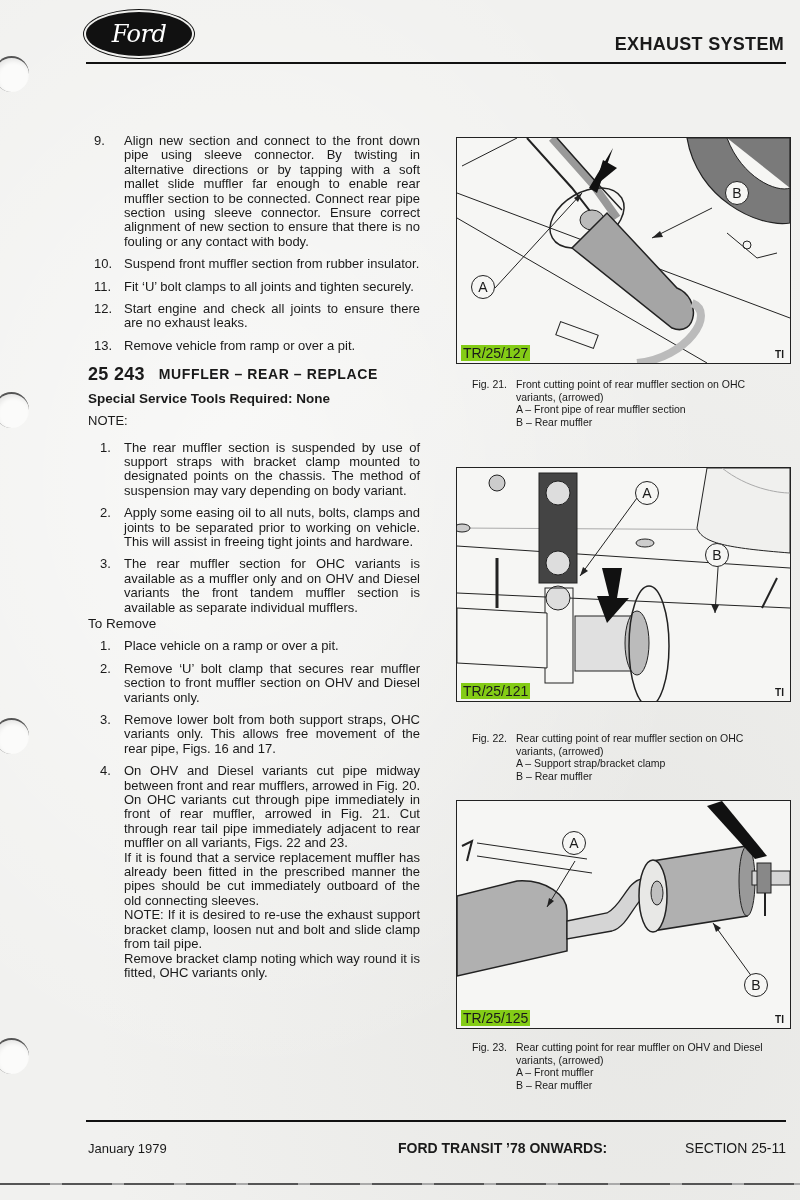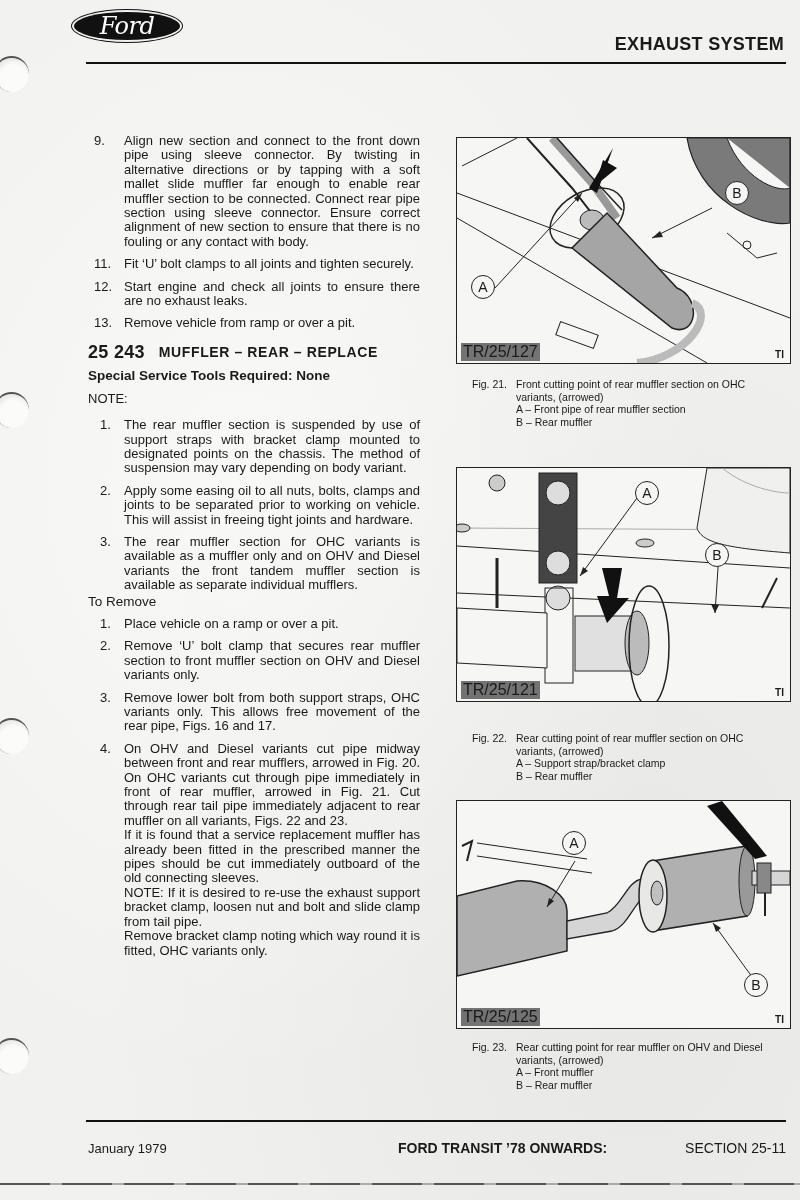--- a/index.html
+++ b/index.html
@@ -17,21 +17,21 @@
     pointer-events: none;
   }
   .hole {
     position: absolute; left: -6px; width: 34px; height: 34px; border-radius: 50%;
     background: #fbfbfa;
     border-top: 2px solid #555;
     border-left: 1px solid #999;
     box-shadow: inset 2px 3px 4px rgba(0,0,0,0.08);
   }
   .logo {
-    position: absolute; left: 74px; top: 12px; width: 106px; height: 28px;
+    position: absolute; left: 86px; top: 12px; width: 106px; height: 44px;
     background: #111; border-radius: 50%;
     display: flex; align-items: center; justify-content: center;
     box-shadow: 0 0 0 2px #f1f1ef, 0 0 0 3px #111;
   }
   .logo span {
     color: #fff; font-family: "DejaVu Serif", serif; font-style: italic;
     font-size: 24px; letter-spacing: -0.5px;
   }
   .header-title {
     position: absolute; right: 16px; top: 34px;
@@ -54,21 +54,21 @@
   .section-heading .title { font-size: 14px; letter-spacing: 0.6px; }
   .bold-line { font-weight: bold; font-size: 13.5px; margin-bottom: 8px; }
   .note-label { font-size: 13px; margin-bottom: 12px; }
   .remove-heading { font-weight: normal; font-size: 13.5px; margin: -2px 0 8px 0; }
   .figure {
     position: absolute; left: 456px; width: 333px;
     border: 1.5px solid #222; background: #f6f6f4; overflow: hidden;
   }
   .figure svg { position: absolute; left: 0; top: 0; width: 100%; height: 100%; }
   .fig-ref {
-    position: absolute; left: 4px; bottom: 2px; font-size: 16px; background: #737373; padding: 0 2px;
+    position: absolute; left: 4px; bottom: 2px; font-size: 14px; background: #84cc16; padding: 0 2px;
   }
   .fig-ti {
     position: absolute; right: 6px; bottom: 3px; font-size: 10px; font-weight: bold;
   }
   .callout {
     position: absolute; width: 22px; height: 22px; border-radius: 50%;
     border: 1.3px solid #222; background: #f6f6f4;
     font-size: 14px; display: flex; align-items: center; justify-content: center;
   }
   .caption {
@@ -98,20 +98,24 @@
   <span>Ford</span>
 </div>
 <div class="header-title">EXHAUST SYSTEM</div>
 <div class="rule" style="top:62px"></div>
 
 <div class="left-col">
   <div>
     <div class="item">
         <span class="num">9.</span>
         <span class="txt">Align new section and connect to the front down pipe using sleeve connector. By twisting in alternative directions or by tapping with a soft mallet slide muffler far enough to enable rear muffler section to be connected. Connect rear pipe section using sleeve connector. Ensure correct alignment of new section to ensure that there is no fouling or any contact with body.</span>
+      </div>
+    <div class="item">
+        <span class="num">10.</span>
+        <span class="txt">Suspend front muffler section from rubber insulator.</span>
       </div>
     <div class="item">
         <span class="num">11.</span>
         <span class="txt">Fit ‘U’ bolt clamps to all joints and tighten securely.</span>
       </div>
     <div class="item">
         <span class="num">12.</span>
         <span class="txt">Start engine and check all joints to ensure there are no exhaust leaks.</span>
       </div>
     <div class="item">

